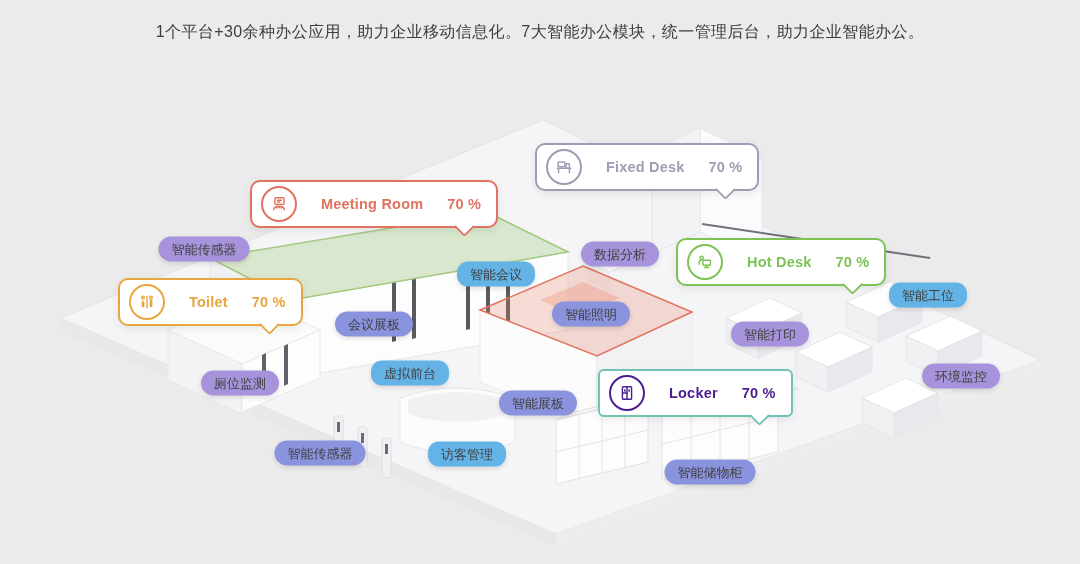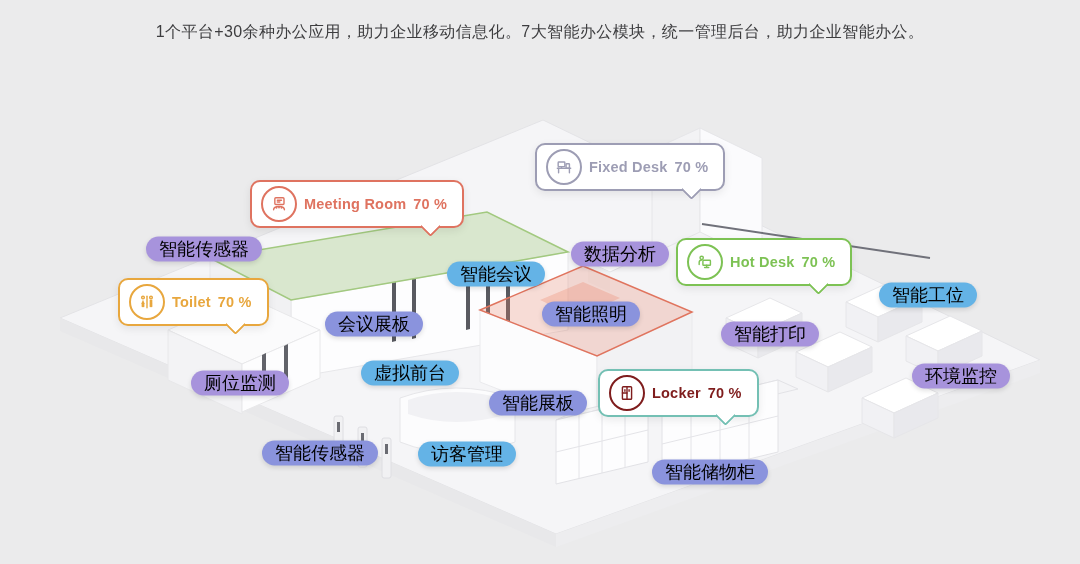--- a/index.html
+++ b/index.html
@@ -2,42 +2,42 @@
 <html><head>
 <meta charset="utf-8">
 <style>
   html,body{margin:0;padding:0;background:#ebebec;}
   .stage{position:relative;width:1080px;height:564px;margin:0 auto;background:#ebebec;
          font-family:"Liberation Sans","DejaVu Sans",sans-serif;overflow:hidden;}
   .title{position:absolute;top:22px;left:0;width:100%;text-align:center;
          font-size:16px;color:#3d3d3f;letter-spacing:.4px;}
   .scene{position:absolute;left:0;top:0;width:1080px;height:564px;z-index:1;}
   
-  .callout{position:absolute;z-index:3;display:flex;align-items:center;gap:7px;
+  .callout{position:absolute;z-index:3;display:flex;align-items:center;gap:24px;
            height:44px;padding:0 15px 0 9px;background:#fff;border:2px solid;
            border-radius:10px;box-shadow:0 3px 9px rgba(0,0,0,.08);}
   .callout::after{content:"";position:absolute;bottom:-8px;right:24px;width:13px;height:13px;
            background:#fff;border-right:2px solid;border-bottom:2px solid;border-color:inherit;
            transform:rotate(45deg);border-bottom-right-radius:3px;}
   .c-icon{width:32px;height:32px;border:2px solid currentColor;border-radius:50%;
           display:flex;align-items:center;justify-content:center;flex:0 0 auto;}
   .c-icon svg{width:20px;height:20px;stroke:currentColor;fill:none;
           stroke-width:1.7;stroke-linecap:round;stroke-linejoin:round;}
   .c-label,.c-value{font-size:14.5px;font-weight:bold;letter-spacing:.2px;white-space:nowrap;}
   .c-meeting{color:#df7360;border-color:#df7360;}
   .c-fixed  {color:#9d9db4;border-color:#9d9db4;}
   .c-hot    {color:#7dc254;border-color:#7dc254;}
   .c-toilet {color:#e8a73e;border-color:#e8a73e;border-radius:10px;}
-  .c-locker {color:#7f1d1d;border-color:#74c0b4;}
+  .c-locker {color:#4c1d95;border-color:#74c0b4;border-radius:6px;}
   
   .pill{position:absolute;z-index:2;transform:translate(-50%,-50%);height:25px;line-height:25px;
-        padding:0 13px;border-radius:13px;color:#000000;font-size:18px;white-space:nowrap;
+        padding:0 13px;border-radius:13px;color:#404040;font-size:13px;white-space:nowrap;
         box-shadow:0 2px 5px rgba(0,0,0,.13);}
   .p-purple{background:#a793dc;}
-  .p-blue  {background:#64b3e6;}
+  .p-blue  {background:#64b3e6;border-radius:11px;}
   .p-peri  {background:#8a93dd;}
 </style>
 </head>
 <body>
 
 <div class="stage">
 
   <div class="title">1个平台+30余种办公应用，助力企业移动信息化。7大智能办公模块，统一管理后台，助力企业智能办公。</div>
 
   <svg class="scene" viewBox="0 0 1080 564" aria-hidden="true">

